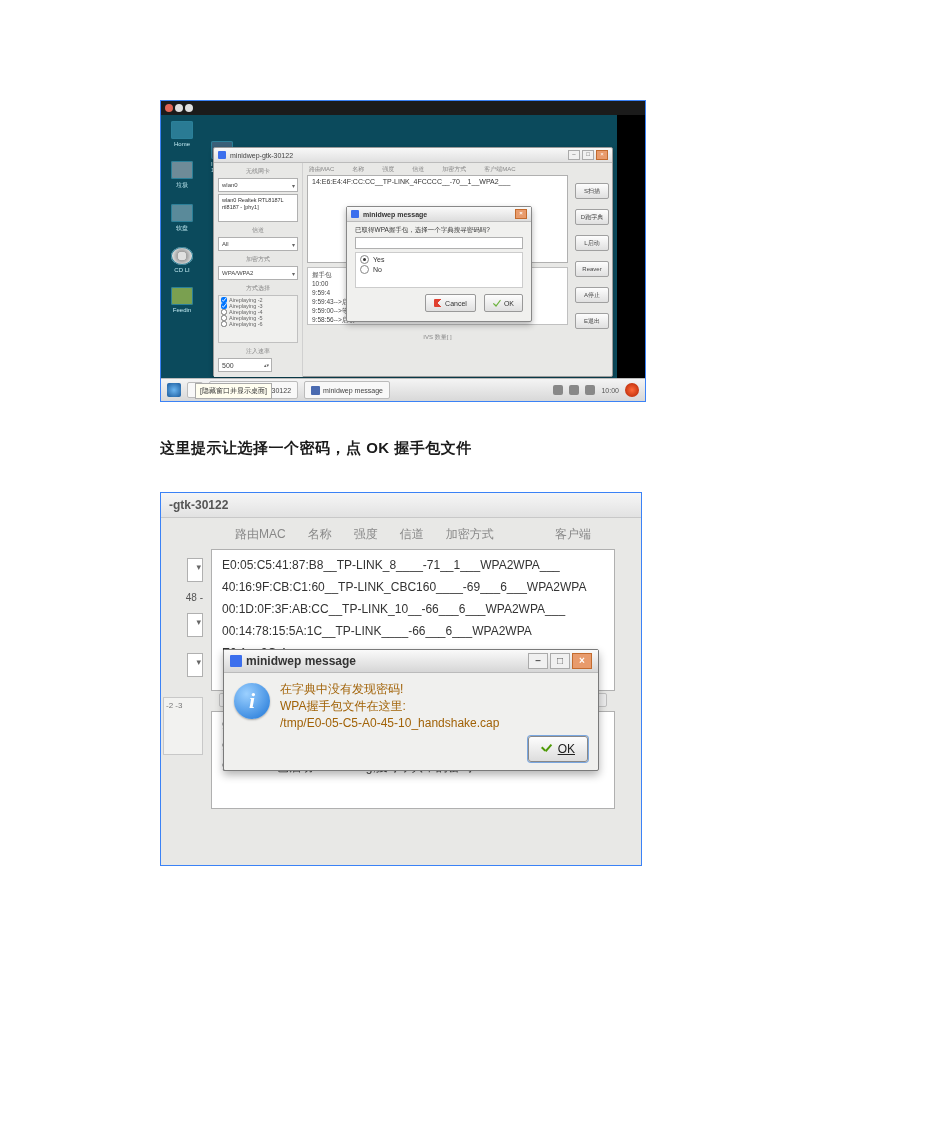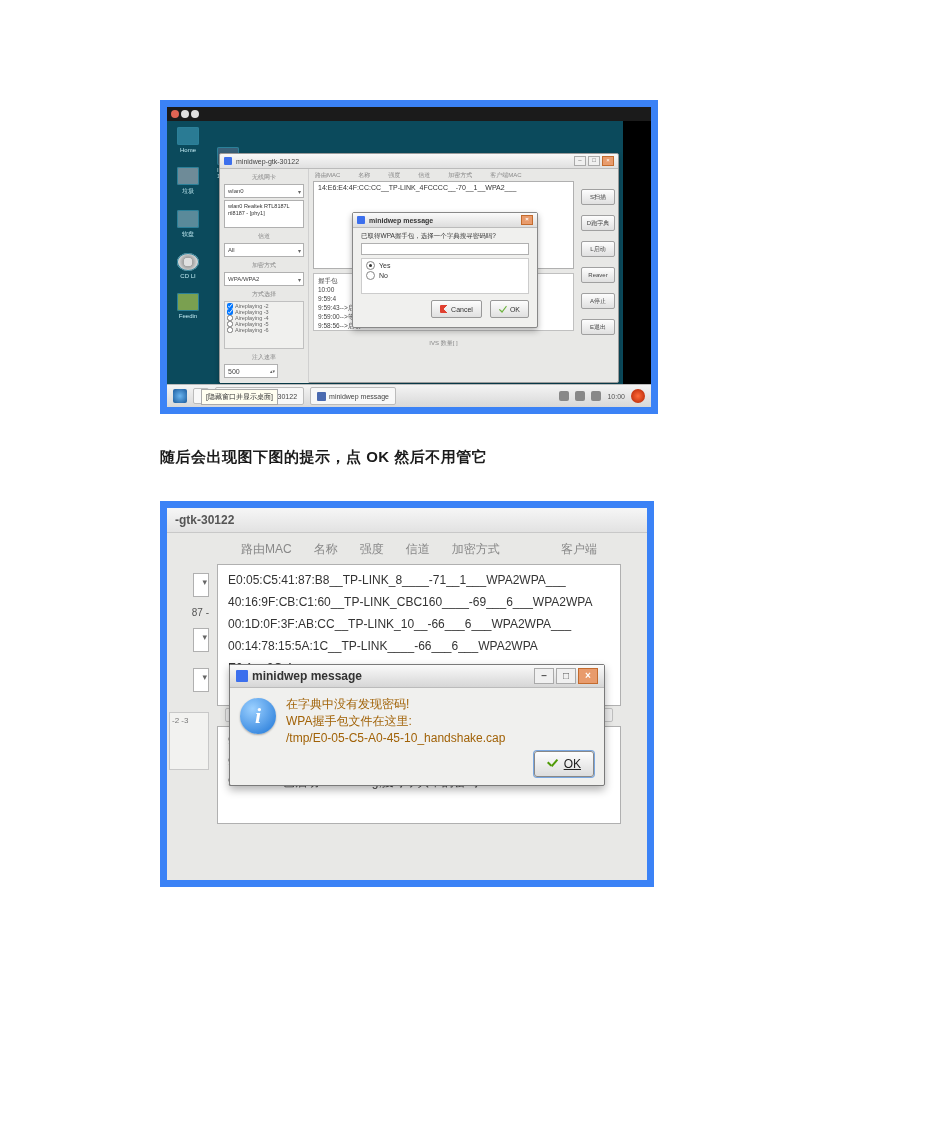--- a/index.html
+++ b/index.html
@@ -1,17 +1,17 @@
 <!DOCTYPE html>
 <html><head>
 <meta charset="utf-8">
 <style>
   html,body{margin:0;padding:0;background:#fff;font-family:"Microsoft YaHei","PingFang SC",Arial,sans-serif;color:#222;}
   .page{width:945px;min-height:1123px;margin:0 auto;position:relative;box-sizing:border-box;padding:100px 0 60px 160px;}
-  .shot-wrap{border:7px solid #3b82f6;display:inline-block;}
+  .shot-wrap{border:1px solid #3b82f6;display:inline-block;}
 
   
   .shot1{width:484px;height:300px;background:#0b4a5c;position:relative;overflow:hidden;}
   
   .s1-top{position:absolute;left:0;top:0;right:0;height:14px;background:#1b1b1b;display:flex;align-items:center;gap:2px;padding:0 4px;}
   .s1-dot{width:8px;height:8px;border-radius:50%;}
   .s1-dot.r{background:#e06454;} .s1-dot.g{background:#e0e0e0;}
   
   .s1-rstrip{position:absolute;right:0;top:14px;bottom:22px;width:28px;background:#000;}
   
@@ -298,30 +298,30 @@
           <div class="sico"></div>
           <span>10:00</span>
           <div class="pwr"></div>
         </div>
       </div>
       <div class="s1-tooltip">[隐藏窗口并显示桌面]</div>
     </div>
   </div>
 
   
-  <div class="cap">随后会出现图下图的提示，点 OK  然后不用管它</div>
+  <div class="cap">这里提示让选择一个密码，点 OK  握手包文件</div>
 
   
   <div class="shot-wrap">
     <div class="shot2">
       <div class="s2-title">-gtk-30122</div>
       <div class="s2-body">
         <div class="s2-left">
           <div class="s2-lcombo"></div>
-          <div class="s2-ltxt">87 -</div>
+          <div class="s2-ltxt">48 -</div>
           <div class="s2-lcombo"></div>
           <div style="height:8px;"></div>
           <div class="s2-lcombo"></div>
           <div style="height:12px;"></div>
           <div class="s2-chk">-2
 -3</div>
         </div>
         <div class="s2-main">
           <div class="s2-cols">
             <span>路由MAC</span>

